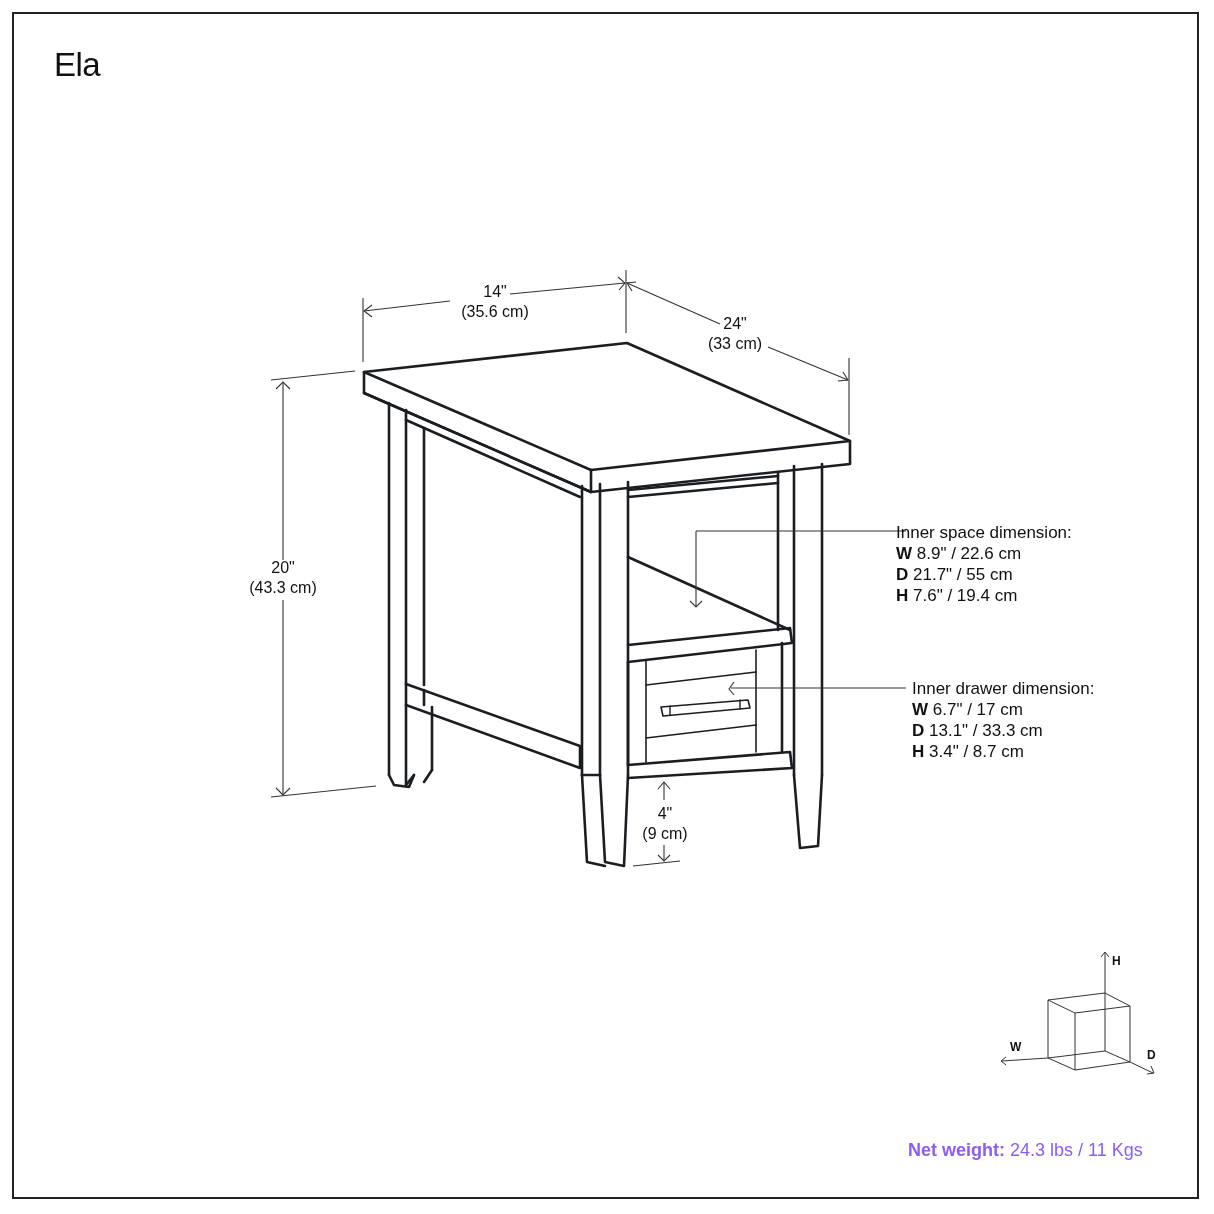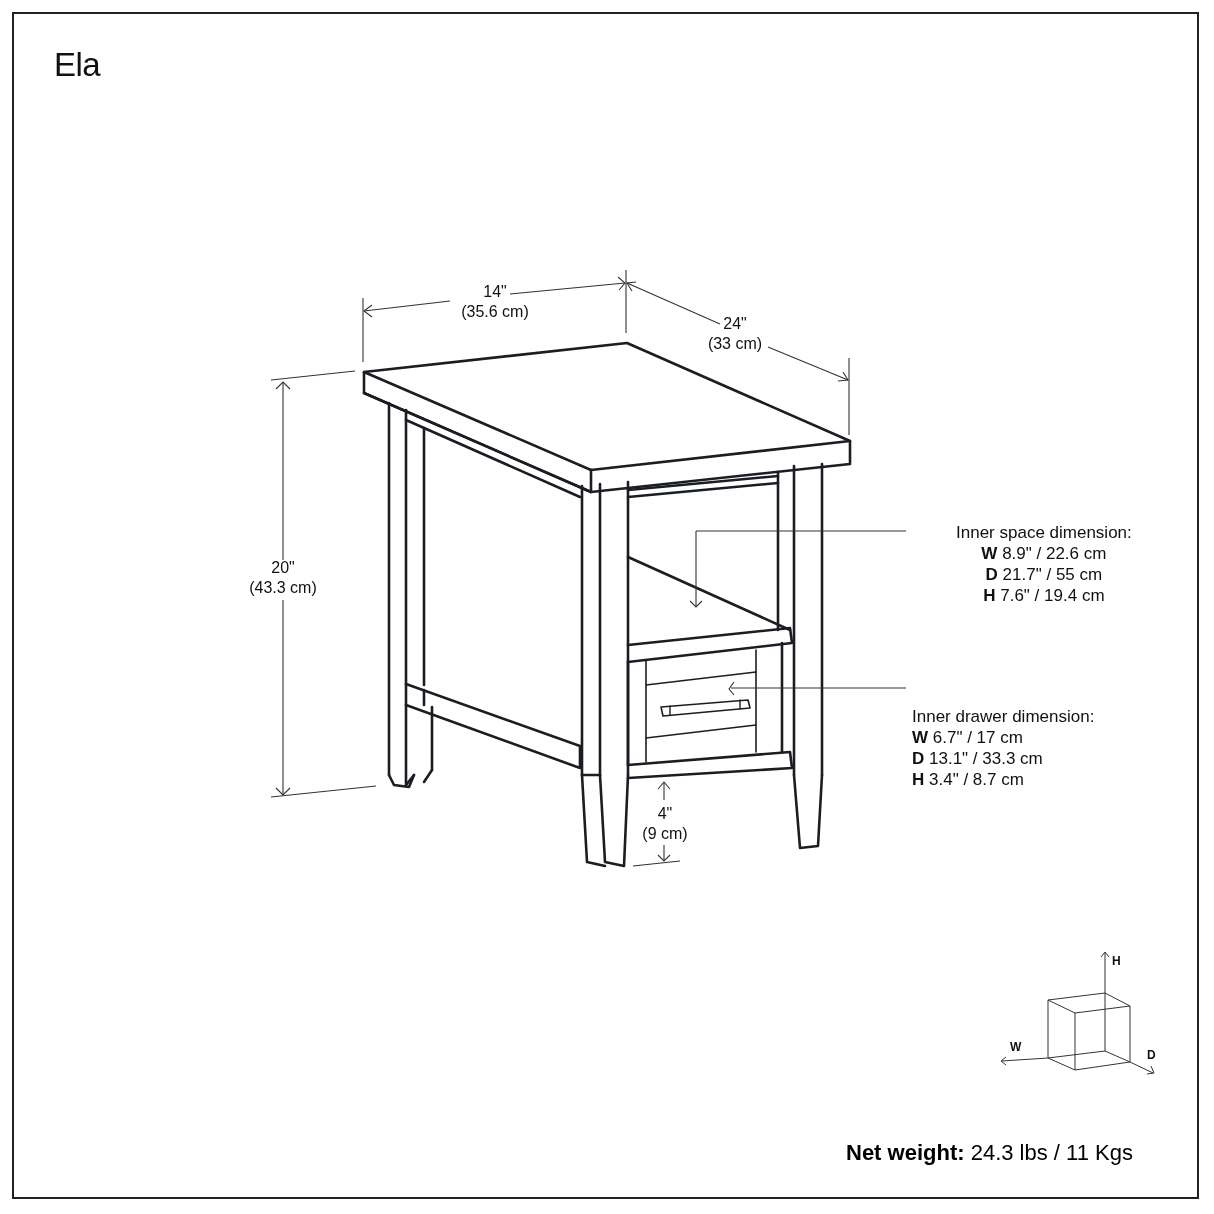--- a/index.html
+++ b/index.html
@@ -5,21 +5,21 @@
   html, body { margin:0; padding:0; background:#ffffff; }
   body { width:1214px; height:1214px; position:relative; overflow:hidden; font-family:"Liberation Sans", sans-serif; color:#111; }
   .frame { position:absolute; left:12px; top:12px; width:1187px; height:1187px; border:2px solid #222; box-sizing:border-box; background:#fff; }
   .title { position:absolute; left:54px; top:44px; font-weight:normal; font-size:33px; line-height:41px; letter-spacing:-0.5px; color:#111; }
   .title div { white-space:nowrap; }
   svg.drawing { position:absolute; left:0; top:0; }
   .dim { position:absolute; font-size:16px; line-height:20px; text-align:center; color:#111; white-space:nowrap; }
   .spec { position:absolute; font-size:17px; line-height:21px; color:#111; white-space:nowrap; }
   .spec b { font-weight:bold; }
   .axis-lbl { position:absolute; font-size:12px; font-weight:bold; color:#111; }
-  .weight { position:absolute; left:846px; top:1140px; font-size:22px; white-space:nowrap; color:#000000; }
+  .weight { position:absolute; left:908px; top:1140px; font-size:18px; white-space:nowrap; color:#8b5cf6; }
   .weight b { font-weight:bold; }
 </style>
 </head>
 <body>
 
 <div class="frame"></div>
 
 <div class="title">
   <div>Ela</div>
 </div>
@@ -143,28 +143,28 @@
 </div>
 <div class="dim" style="left:228px;top:558px;width:110px;">
   <div>20"</div>
   <div>(43.3 cm)</div>
 </div>
 <div class="dim" style="left:620px;top:804px;width:90px;">
   <div>4"</div>
   <div>(9 cm)</div>
 </div>
 
-<div class="spec" style="left:956px;top:522px;text-align:center;">
+<div class="spec" style="left:896px;top:522px;">
   <div>Inner space dimension:</div>
   <div><b>W</b> <span>8.9" / 22.6 cm</span></div>
   <div><b>D</b> <span>21.7" / 55 cm</span></div>
   <div><b>H</b> <span>7.6" / 19.4 cm</span></div>
 </div>
 
-<div class="spec" style="left:912px;top:678px;margin-top:28px;">
+<div class="spec" style="left:912px;top:678px;">
   <div>Inner drawer dimension:</div>
   <div><b>W</b> <span>6.7" / 17 cm</span></div>
   <div><b>D</b> <span>13.1" / 33.3 cm</span></div>
   <div><b>H</b> <span>3.4" / 8.7 cm</span></div>
 </div>
 
 <div class="axis-lbl" style="left:1112px;top:954px;">H</div>
 <div class="axis-lbl" style="left:1010px;top:1040px;">W</div>
 <div class="axis-lbl" style="left:1147px;top:1048px;">D</div>
 

